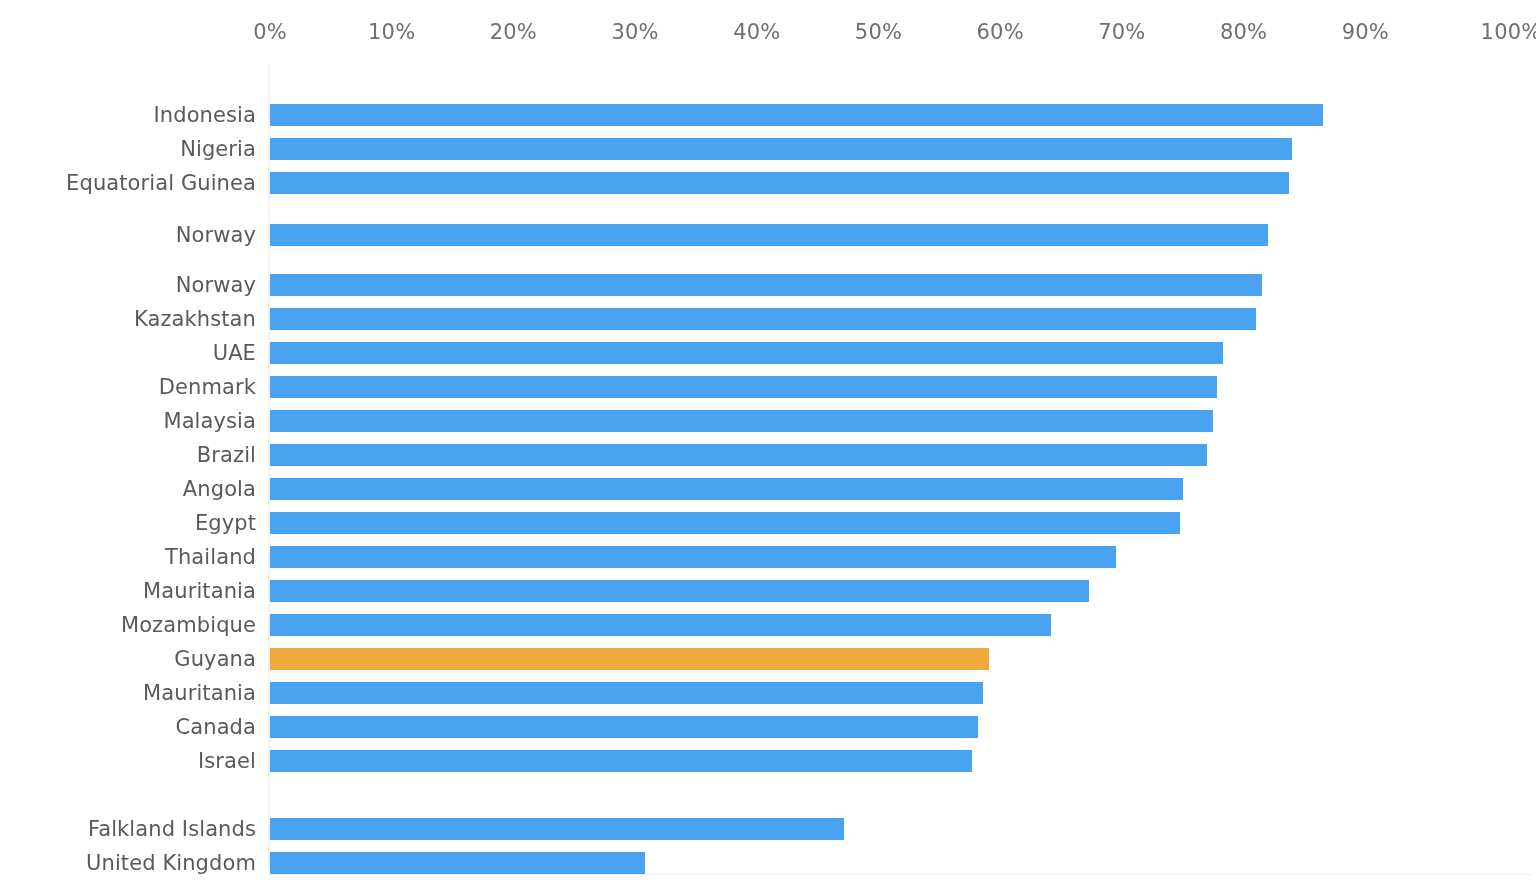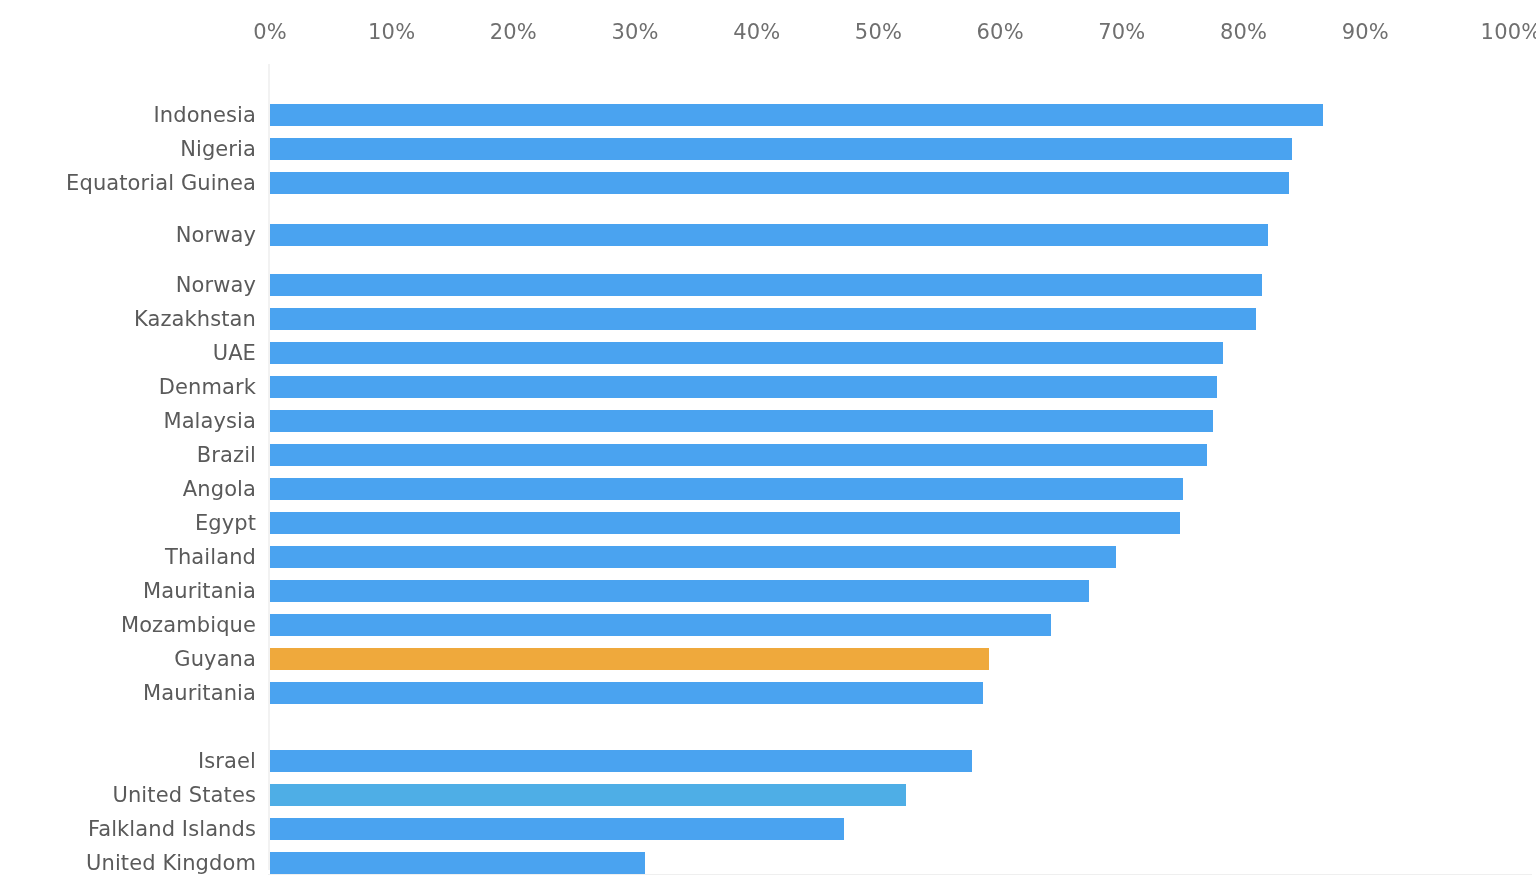--- a/index.html
+++ b/index.html
@@ -215,32 +215,32 @@
         <div class="bar-track">
           <div class="bar-fill" style="width: 719.247px; background: rgb(239, 169, 60);"></div>
         </div>
       </div>
       <div class="bar-row" style="top: 620px;">
         <div class="bar-label">Mauritania</div>
         <div class="bar-track">
           <div class="bar-fill" style="width: 713.162px; background: rgb(74, 163, 240);"></div>
         </div>
       </div>
+      <div class="bar-row" style="top: 654px;">
+        <div class="bar-label">Canada</div>
+        <div class="bar-track">
+          <div class="bar-fill" style="width: 708.294px; background: rgb(74, 163, 240);"></div>
+        </div>
+      </div>
       <div class="bar-row" style="top: 688px;">
         <div class="bar-label">Israel</div>
         <div class="bar-track">
           <div class="bar-fill" style="width: 702.209px; background: rgb(74, 163, 240);"></div>
         </div>
       </div>
-      <div class="bar-row" style="top: 722px;">
-        <div class="bar-label">United States</div>
-        <div class="bar-track">
-          <div class="bar-fill" style="width: 636.491px; background: rgb(78, 174, 230);"></div>
-        </div>
-      </div>
       <div class="bar-row" style="top: 756px; padding-left: 32px;">
         <div class="bar-label">Falkland Islands</div>
         <div class="bar-track">
           <div class="bar-fill" style="width: 574.424px; background: rgb(74, 163, 240);"></div>
         </div>
       </div>
       <div class="bar-row" style="top: 790px;">
         <div class="bar-label">United Kingdom</div>
         <div class="bar-track">
           <div class="bar-fill" style="width: 374.836px; background: rgb(74, 163, 240);"></div>

